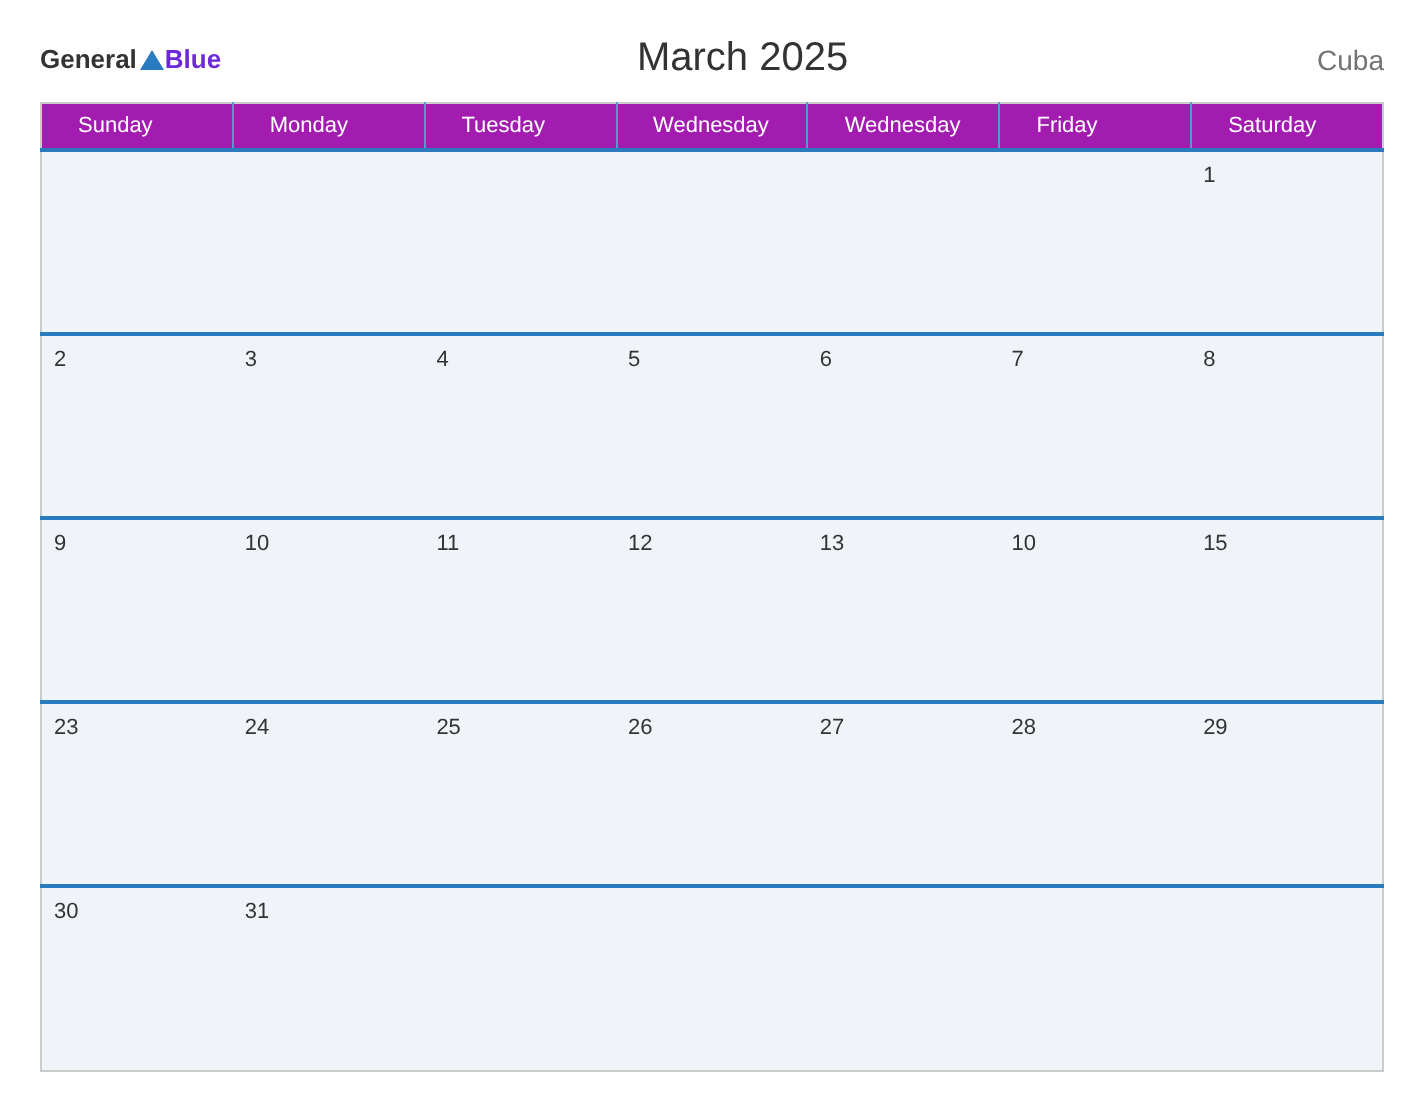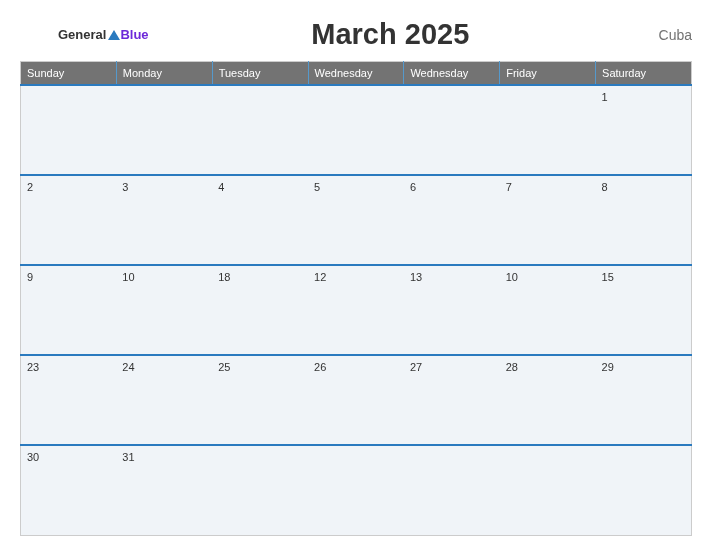--- a/index.html
+++ b/index.html
@@ -10,21 +10,20 @@
       font-family: Arial, sans-serif;
       display: flex;
       flex-direction: column;
       padding: 18px 20px 14px 20px;
     }
 
     .header {
       display: flex;
       align-items: center;
       margin-bottom: 10px;
-      margin-left: 38px;
     }
 
     .logo {
       display: flex;
       align-items: flex-end;
       font-size: 13px;
       font-weight: bold;
       color: #333;
       line-height: 1;
     }
@@ -43,22 +42,22 @@
       height: 0;
       border-left: 6px solid transparent;
       border-right: 6px solid transparent;
       border-bottom: 10px solid #2a7abf;
       margin-left: 2px;
       margin-bottom: 1px;
       display: inline-block;
     }
 
     .title {
-      font-size: 29px;
-      font-weight: bold;
+      font-size: 20px;
+      font-weight: normal;
       color: #333;
       text-align: center;
       flex: 1;
     }
 
     .country {
       font-size: 14px;
       color: #737373;
       min-width: 60px;
       text-align: right;
@@ -66,25 +65,25 @@
 
     .calendar {
       flex: 1;
       border: 1px solid #ccc;
       border-collapse: collapse;
       width: 100%;
       table-layout: fixed;
     }
 
     .calendar thead tr th {
-      background-color: #737373;
+      background-color: #a21caf;
       color: #fff;
       font-size: 11px;
       font-weight: normal;
-      padding: 5px 6px;
+      padding: 5px 18px;
       text-align: left;
       border-right: 1px solid #5599cc;
     }
     .calendar thead tr th:last-child {
       border-right: none;
     }
 
     .calendar tbody tr {
       border-top: 2px solid #2a7abf;
     }
@@ -149,21 +148,21 @@
         <td><span class="day-number">3</span></td>
         <td><span class="day-number">4</span></td>
         <td><span class="day-number">5</span></td>
         <td><span class="day-number">6</span></td>
         <td><span class="day-number">7</span></td>
         <td><span class="day-number">8</span></td>
       </tr>
       <tr>
         <td><span class="day-number">9</span></td>
         <td><span class="day-number">10</span></td>
-        <td><span class="day-number">18</span></td>
+        <td><span class="day-number">11</span></td>
         <td><span class="day-number">12</span></td>
         <td><span class="day-number">13</span></td>
         <td><span class="day-number">10</span></td>
         <td><span class="day-number">15</span></td>
       </tr>
       <tr>
         <td><span class="day-number">23</span></td>
         <td><span class="day-number">24</span></td>
         <td><span class="day-number">25</span></td>
         <td><span class="day-number">26</span></td>

